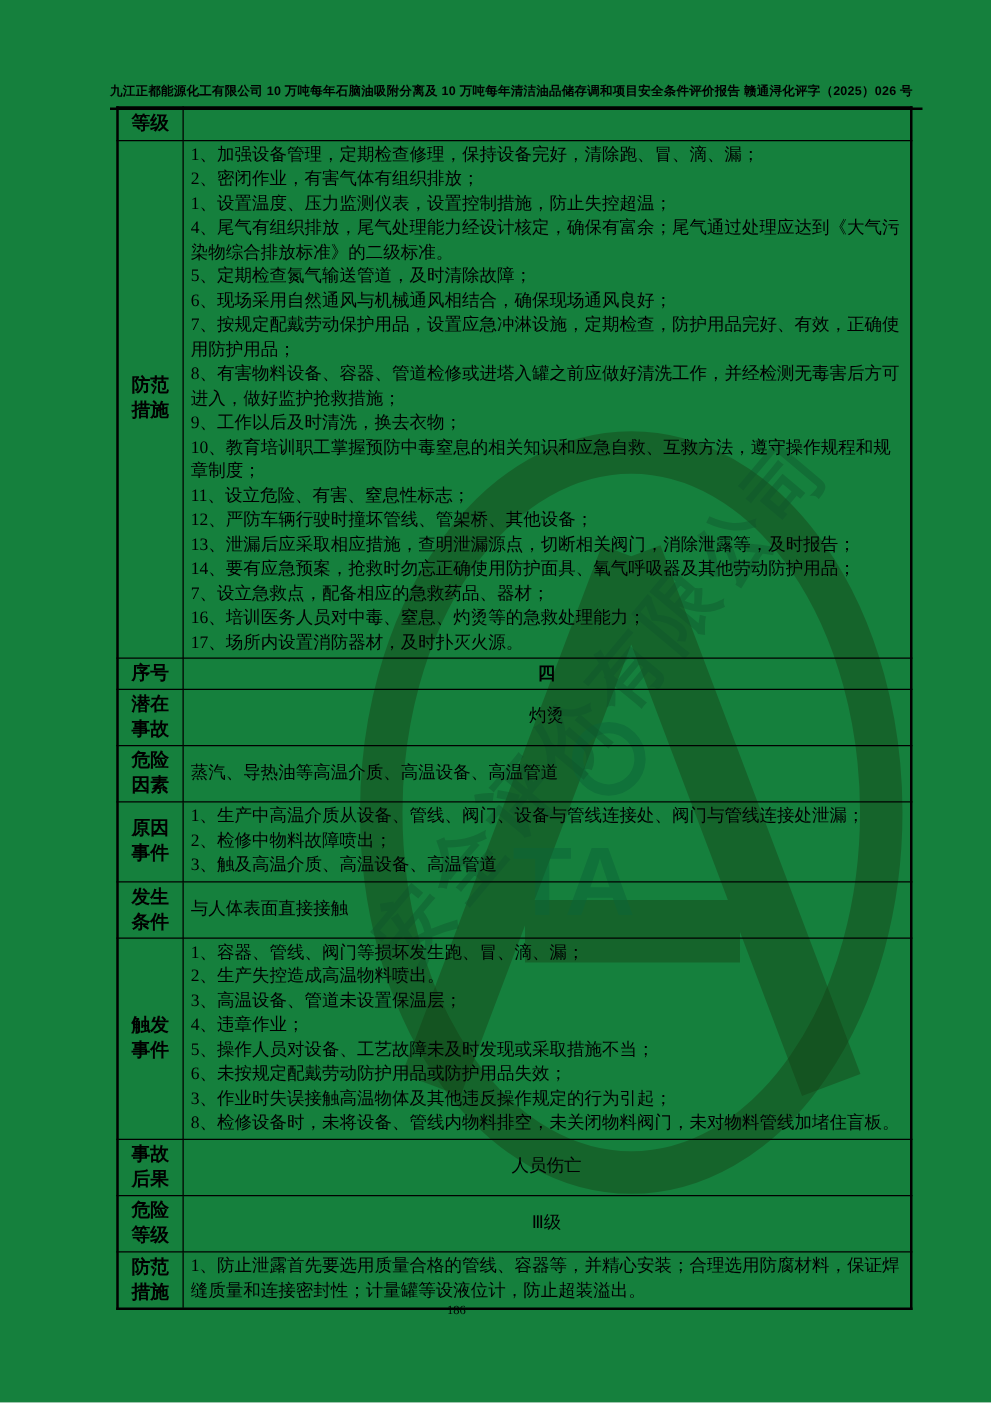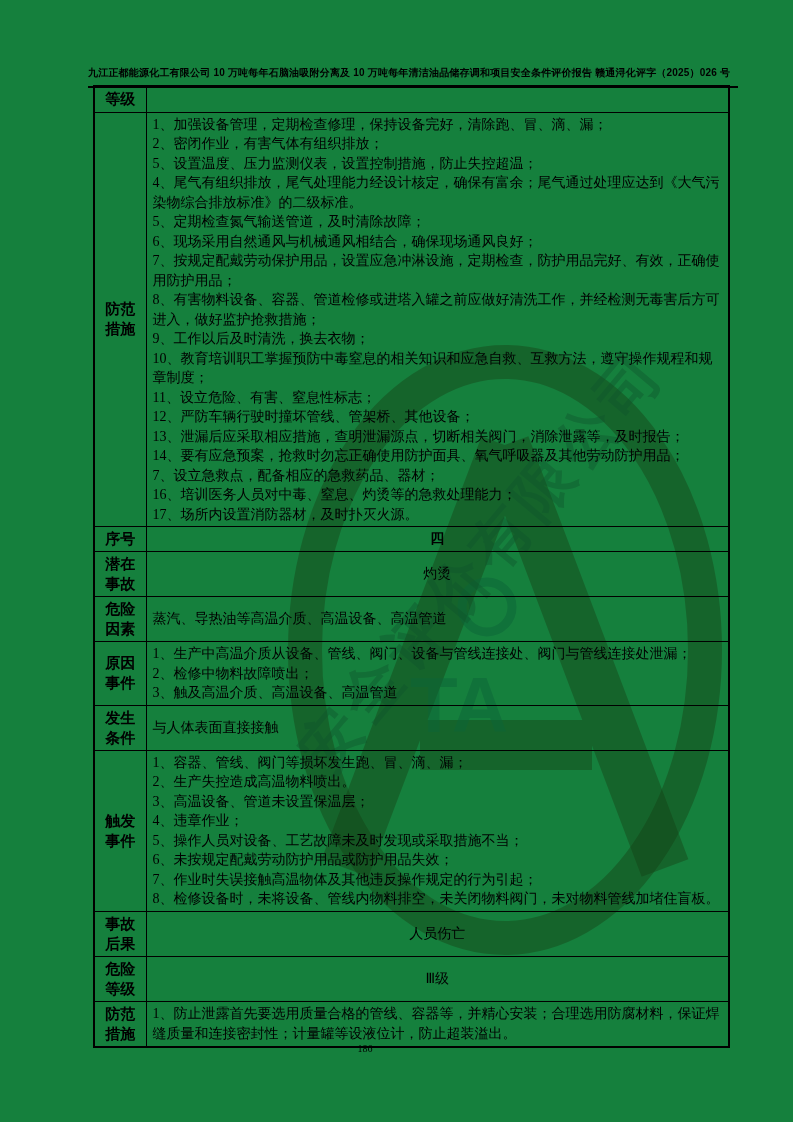--- a/index.html
+++ b/index.html
@@ -75,21 +75,21 @@
           <td class="label-cell">等级</td>
           <td class="content-cell align-left">
             <div></div>
           </td>
         </tr>
         <tr>
           <td class="label-cell">防范措施</td>
           <td class="content-cell align-left">
             <div>1、加强设备管理，定期检查修理，保持设备完好，清除跑、冒、滴、漏；</div>
             <div>2、密闭作业，有害气体有组织排放；</div>
-            <div>5、设置温度、压力监测仪表，设置控制措施，防止失控超温；</div>
+            <div>1、设置温度、压力监测仪表，设置控制措施，防止失控超温；</div>
             <div>4、尾气有组织排放，尾气处理能力经设计核定，确保有富余；尾气通过处理应达到《大气污染物综合排放标准》的二级标准。</div>
             <div>5、定期检查氮气输送管道，及时清除故障；</div>
             <div>6、现场采用自然通风与机械通风相结合，确保现场通风良好；</div>
             <div>7、按规定配戴劳动保护用品，设置应急冲淋设施，定期检查，防护用品完好、有效，正确使用防护用品；</div>
             <div>8、有害物料设备、容器、管道检修或进塔入罐之前应做好清洗工作，并经检测无毒害后方可进入，做好监护抢救措施；</div>
             <div>9、工作以后及时清洗，换去衣物；</div>
             <div>10、教育培训职工掌握预防中毒窒息的相关知识和应急自救、互救方法，遵守操作规程和规章制度；</div>
             <div>11、设立危险、有害、窒息性标志；</div>
             <div>12、严防车辆行驶时撞坏管线、管架桥、其他设备；</div>
             <div>13、泄漏后应采取相应措施，查明泄漏源点，切断相关阀门，消除泄露等，及时报告；</div>
@@ -133,21 +133,21 @@
         </tr>
         <tr style="height: 158px;">
           <td class="label-cell">触发事件</td>
           <td class="content-cell align-left">
             <div>1、容器、管线、阀门等损坏发生跑、冒、滴、漏；</div>
             <div>2、生产失控造成高温物料喷出。</div>
             <div>3、高温设备、管道未设置保温层；</div>
             <div>4、违章作业；</div>
             <div>5、操作人员对设备、工艺故障未及时发现或采取措施不当；</div>
             <div>6、未按规定配戴劳动防护用品或防护用品失效；</div>
-            <div>7、作业时失误接触高温物体及其他违反操作规定的行为引起；</div>
+            <div>3、作业时失误接触高温物体及其他违反操作规定的行为引起；</div>
             <div>8、检修设备时，未将设备、管线内物料排空，未关闭物料阀门，未对物料管线加堵住盲板。</div>
           </td>
         </tr>
         <tr style="height: 41px; padding-left: 32px;">
           <td class="label-cell">事故后果</td>
           <td class="content-cell align-center">
             <div>人员伤亡</div>
           </td>
         </tr>
         <tr style="height: 42px;">

